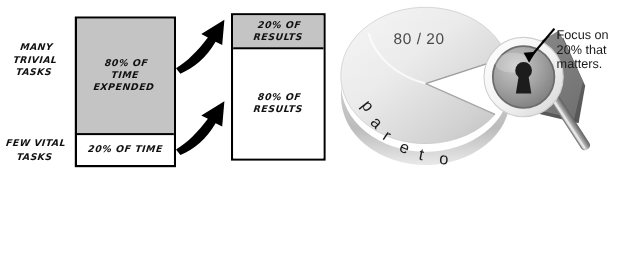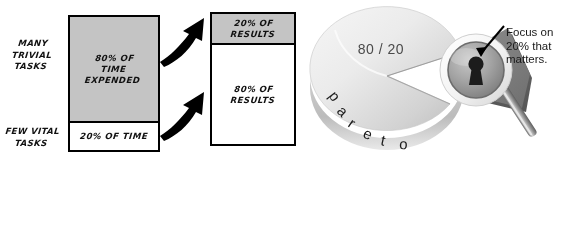--- a/index.html
+++ b/index.html
@@ -114,21 +114,21 @@
     left: 300px; top: 0;
     width: 265px; height: 172px;
   }
   #pie-svg {
     position: absolute;
     left: 0; top: 0;
     width: 265px; height: 172px;
   }
   #pie-center-label {
     position: absolute;
-    left: 40px; top: 41px;
+    left: 40px; top: 27px;
     width: 82px;
     text-align: center;
     font-family: "Liberation Sans", sans-serif;
     font-size: 14px;
     color: #4a4a4a;
     letter-spacing: 0.5px;
     white-space: nowrap;
   }
   .pareto-letter {
     font-family: "Liberation Sans", sans-serif;

